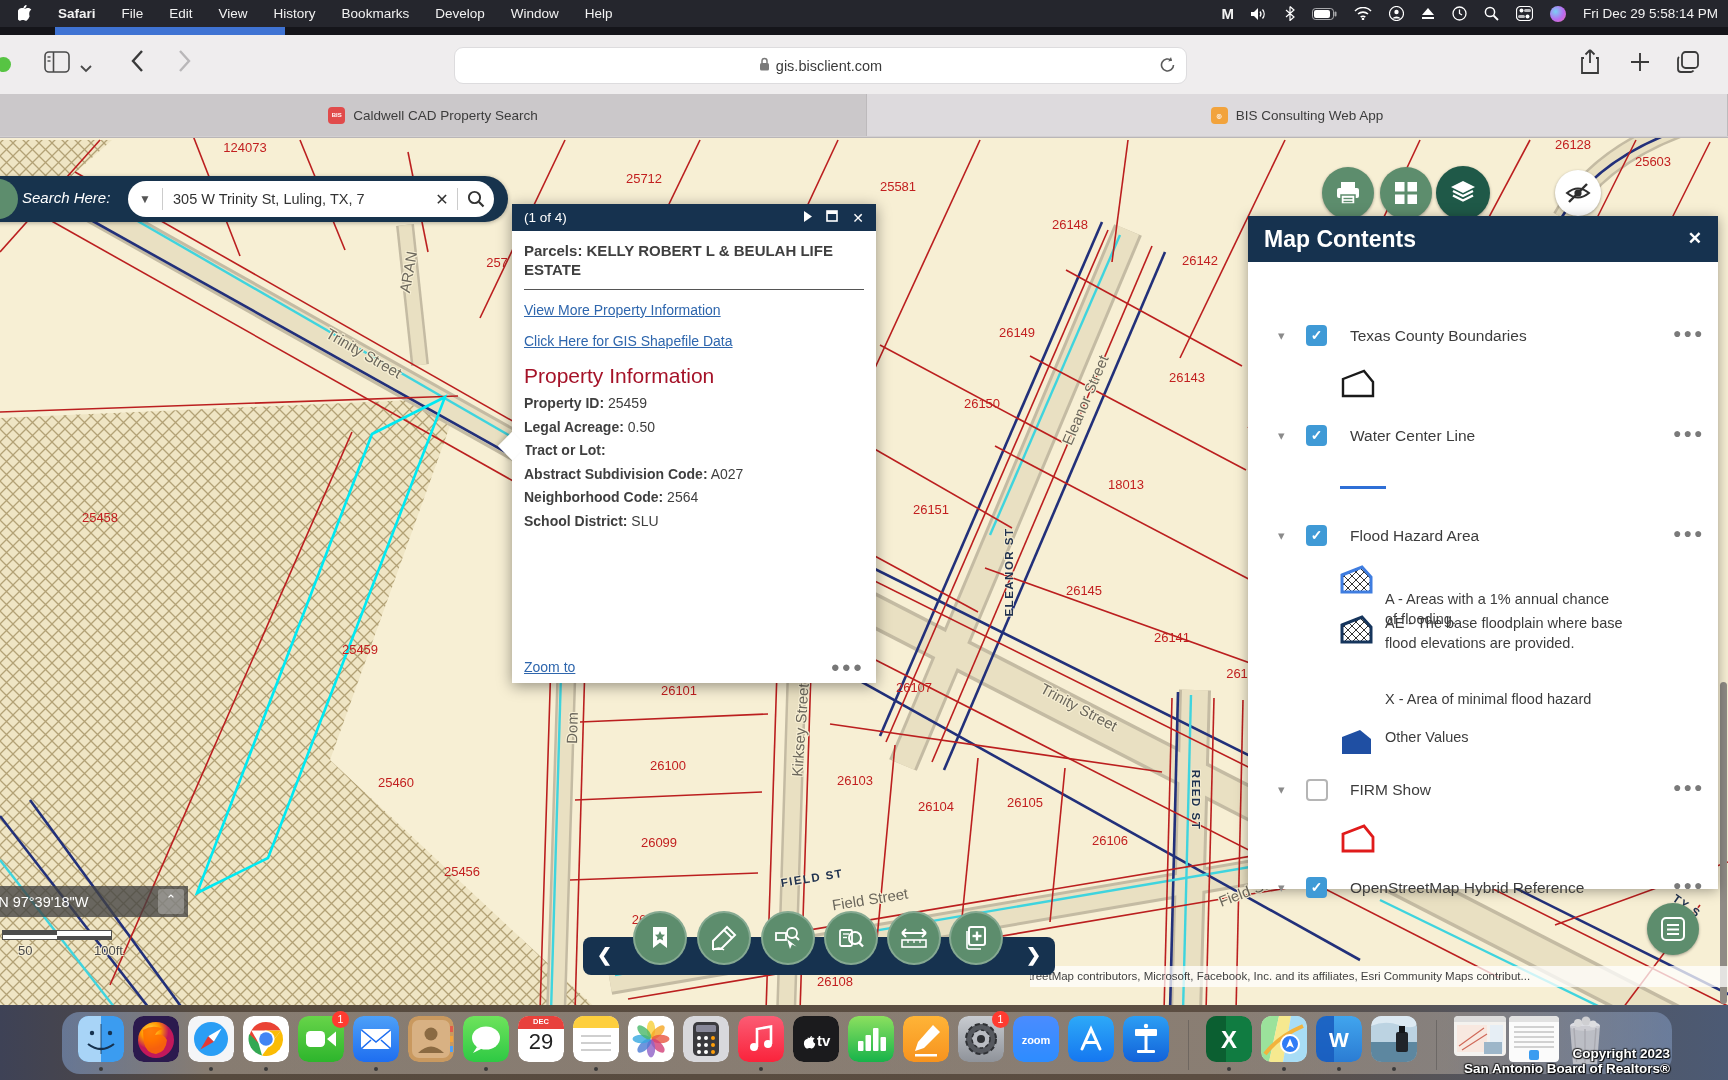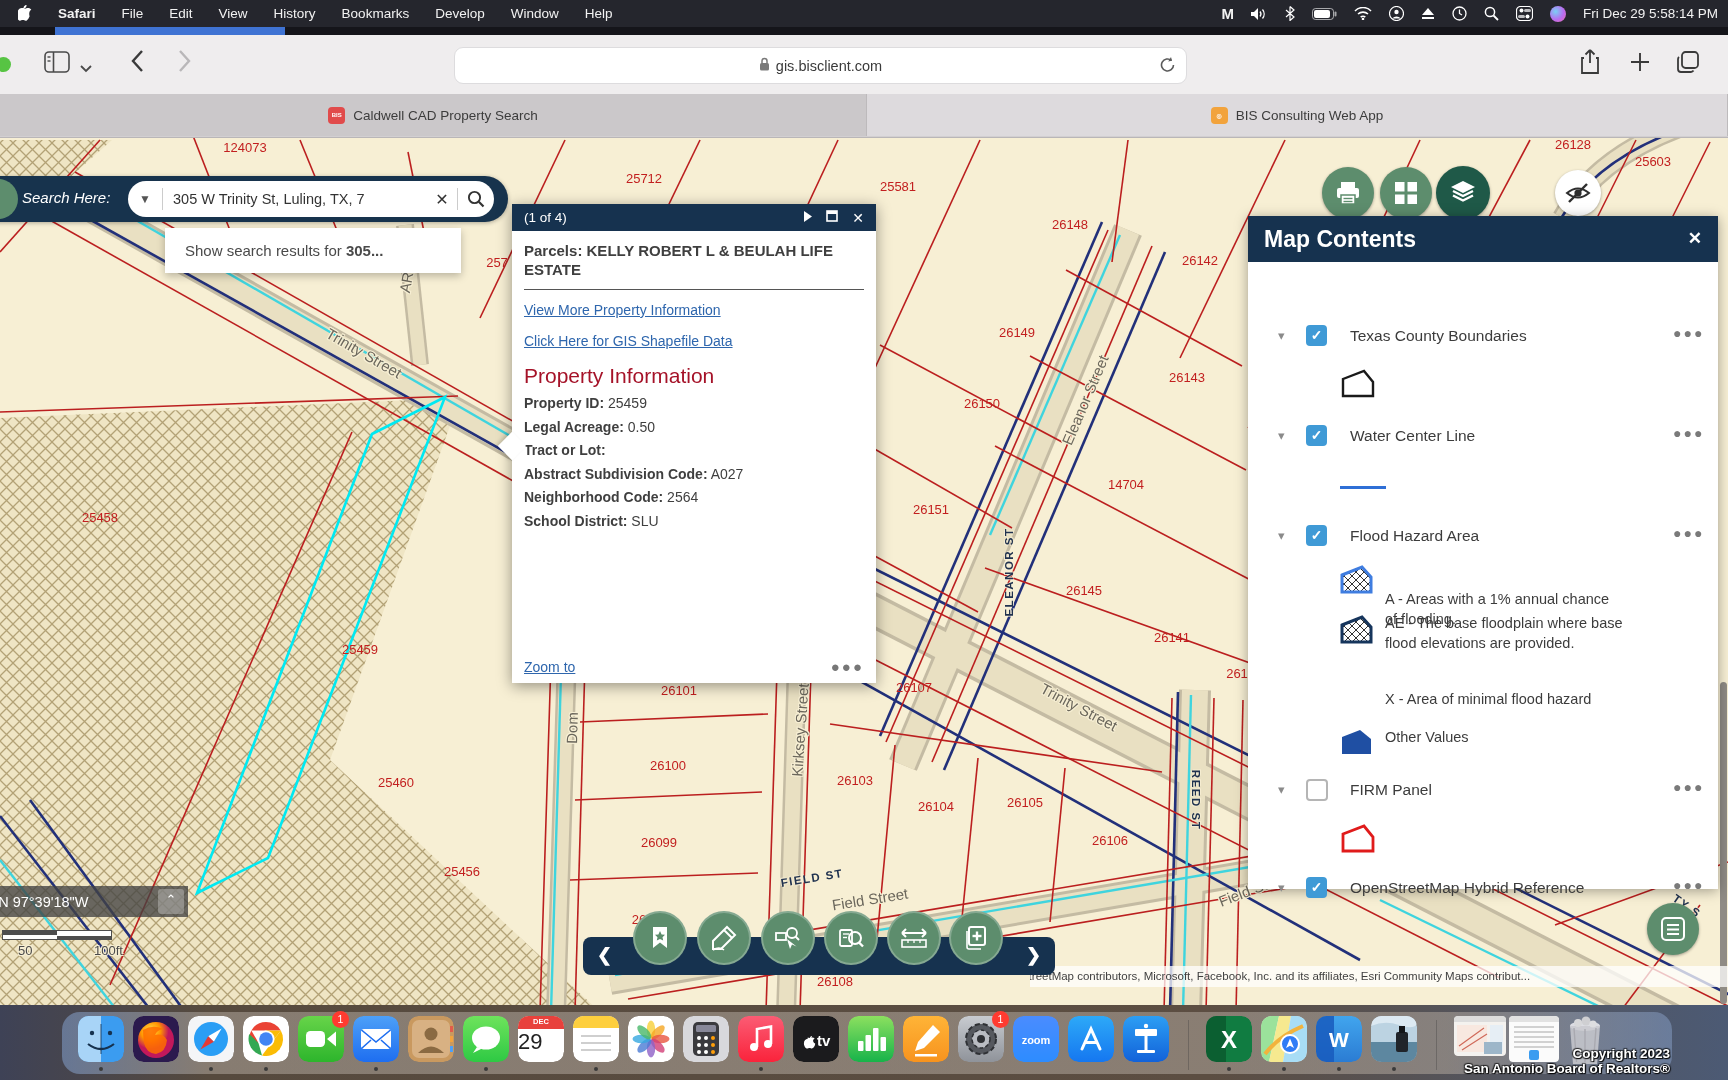--- a/index.html
+++ b/index.html
@@ -370,21 +370,21 @@
         <div class="parcel-label" style="left: 644px; top: 178px;">25712</div>
         <div class="parcel-label" style="left: 898px; top: 186px;">25581</div>
         <div class="parcel-label" style="left: 1070px; top: 224px;">26148</div>
         <div class="parcel-label" style="left: 1200px; top: 260px;">26142</div>
         <div class="parcel-label" style="left: 1573px; top: 144px;">26128</div>
         <div class="parcel-label" style="left: 1653px; top: 161px; text-align: right;">25603</div>
         <div class="parcel-label" style="left: 1017px; top: 332px;">26149</div>
         <div class="parcel-label" style="left: 982px; top: 403px;">26150</div>
         <div class="parcel-label" style="left: 1187px; top: 377px;">26143</div>
         <div class="parcel-label" style="left: 931px; top: 509px;">26151</div>
-        <div class="parcel-label" style="left: 1126px; top: 484px;">14704</div>
+        <div class="parcel-label" style="left: 1126px; top: 484px;">18013</div>
         <div class="parcel-label" style="left: 1084px; top: 590px;">26145</div>
         <div class="parcel-label" style="left: 1172px; top: 637px;">26141</div>
         <div class="parcel-label" style="left: 1237px; top: 673px;">261</div>
         <div class="parcel-label" style="left: 100px; top: 517px;">25458</div>
         <div class="parcel-label" style="left: 360px; top: 649px;">25459</div>
         <div class="parcel-label" style="left: 396px; top: 782px;">25460</div>
         <div class="parcel-label" style="left: 462px; top: 871px;">25456</div>
         <div class="parcel-label" style="left: 497px; top: 262px;">257</div>
         <div class="parcel-label" style="left: 679px; top: 690px;">26101</div>
         <div class="parcel-label" style="left: 668px; top: 765px;">26100</div>
@@ -421,23 +421,20 @@
       <span class="val">305 W Trinity St, Luling, TX, 7</span>
       <span class="clear">✕</span>
       <span class="sep"></span>
       <span class="mag">
         <svg width="18" height="18" viewBox="0 0 18 18">
             <circle cx="7.5" cy="7.5" r="5.6" fill="none" stroke="#333" stroke-width="1.9"></circle>
             <line x1="11.8" y1="11.8" x2="16.5" y2="16.5" stroke="#333" stroke-width="2.2"></line>
           </svg>
       </span>
     </div>
-  </div>
-  <div id="suggest">
-    <span><span>Show search results for </span><b>305...</b></span>
   </div>
 
   <div id="popup">
     <div id="popup-callout"></div>
     <div id="popup-header">
       <span>(1 of 4)</span>
       <span class="hbtns">
         <span><svg width="9" height="11" viewBox="0 0 9 11">
               <path d="M1,0 L9,5.5 L1,11 Z" fill="#fff"></path>
             </svg></span>
@@ -545,21 +542,21 @@
           </svg></div>
         <div class="legend-item" style="top: 352px;">AE - The base floodplain where base flood elevations are provided.</div>
         <div class="legend-item" style="top: 428px;">X - Area of minimal flood hazard</div>
         <div class="legend-icon" style="top: 466px;"><svg width="34" height="28" viewBox="0 0 34 28">
             <polygon points="2,9 20,2 31,11 31,26 2,26" fill="#1f4fa3"></polygon>
           </svg></div>
         <div class="legend-item" style="top: 466px;">Other Values</div>
         <div class="layer-row" style="top: 516px;">
           <span class="layer-tri">▾</span>
           <span class="cb off"></span>
-          <span class="layer-name">FIRM Panel</span>
+          <span class="layer-name">FIRM Show</span>
           <span class="layer-dots">●●●</span>
         </div>
         <div class="legend-icon" style="top: 560px;"><svg width="36" height="32" viewBox="0 0 36 32">
             <polygon points="3,12 24,4 33,15 33,29 3,29" fill="none" stroke="#e01b1b" stroke-width="2.8"></polygon>
           </svg></div>
         <div class="layer-row" style="top: 614px;">
           <span class="layer-tri">▾</span>
           <span class="cb on">✓</span>
           <span class="layer-name">OpenStreetMap Hybrid Reference</span>
           <span class="layer-dots">●●●</span>
@@ -746,21 +743,21 @@
           <path d="M14,31 L10,37 L19,32.5 Z" fill="#fff"></path>
         </svg>
       </div>
       <div class="dock-dot" style="left: 422px;"></div>
       <div class="dock-icon" style="left: 456px;">
         <svg width="46" height="46" viewBox="0 0 46 46">
           <rect width="46" height="46" rx="10.5" fill="#fff"></rect>
           <path d="M0,0 H46 V13 H0 Z" fill="#e8413c"></path>
         </svg>
         <div style="position:absolute;top:1px;left:0;width:46px;text-align:center;color:#fff;font-size:7.5px;font-weight:bold;">DEC</div>
-        <div style="position:absolute;top:13px;left:0;width:46px;text-align:left;color:#222;font-size:22px;">29</div>
+        <div style="position:absolute;top:13px;left:0;width:46px;text-align:center;color:#222;font-size:22px;">29</div>
       </div>
       <div class="dock-icon" style="left: 511px;">
         <svg width="46" height="46" viewBox="0 0 46 46">
           <rect width="46" height="46" rx="10.5" fill="#fff"></rect>
           <path d="M0,0 H46 V12 H0 Z" fill="#fecf3e"></path>
           <line x1="8" y1="20" x2="38" y2="20" stroke="#cfcfcf" stroke-width="2"></line>
           <line x1="8" y1="27" x2="38" y2="27" stroke="#cfcfcf" stroke-width="2"></line>
           <line x1="8" y1="34" x2="38" y2="34" stroke="#cfcfcf" stroke-width="2"></line>
         </svg>
       </div>

